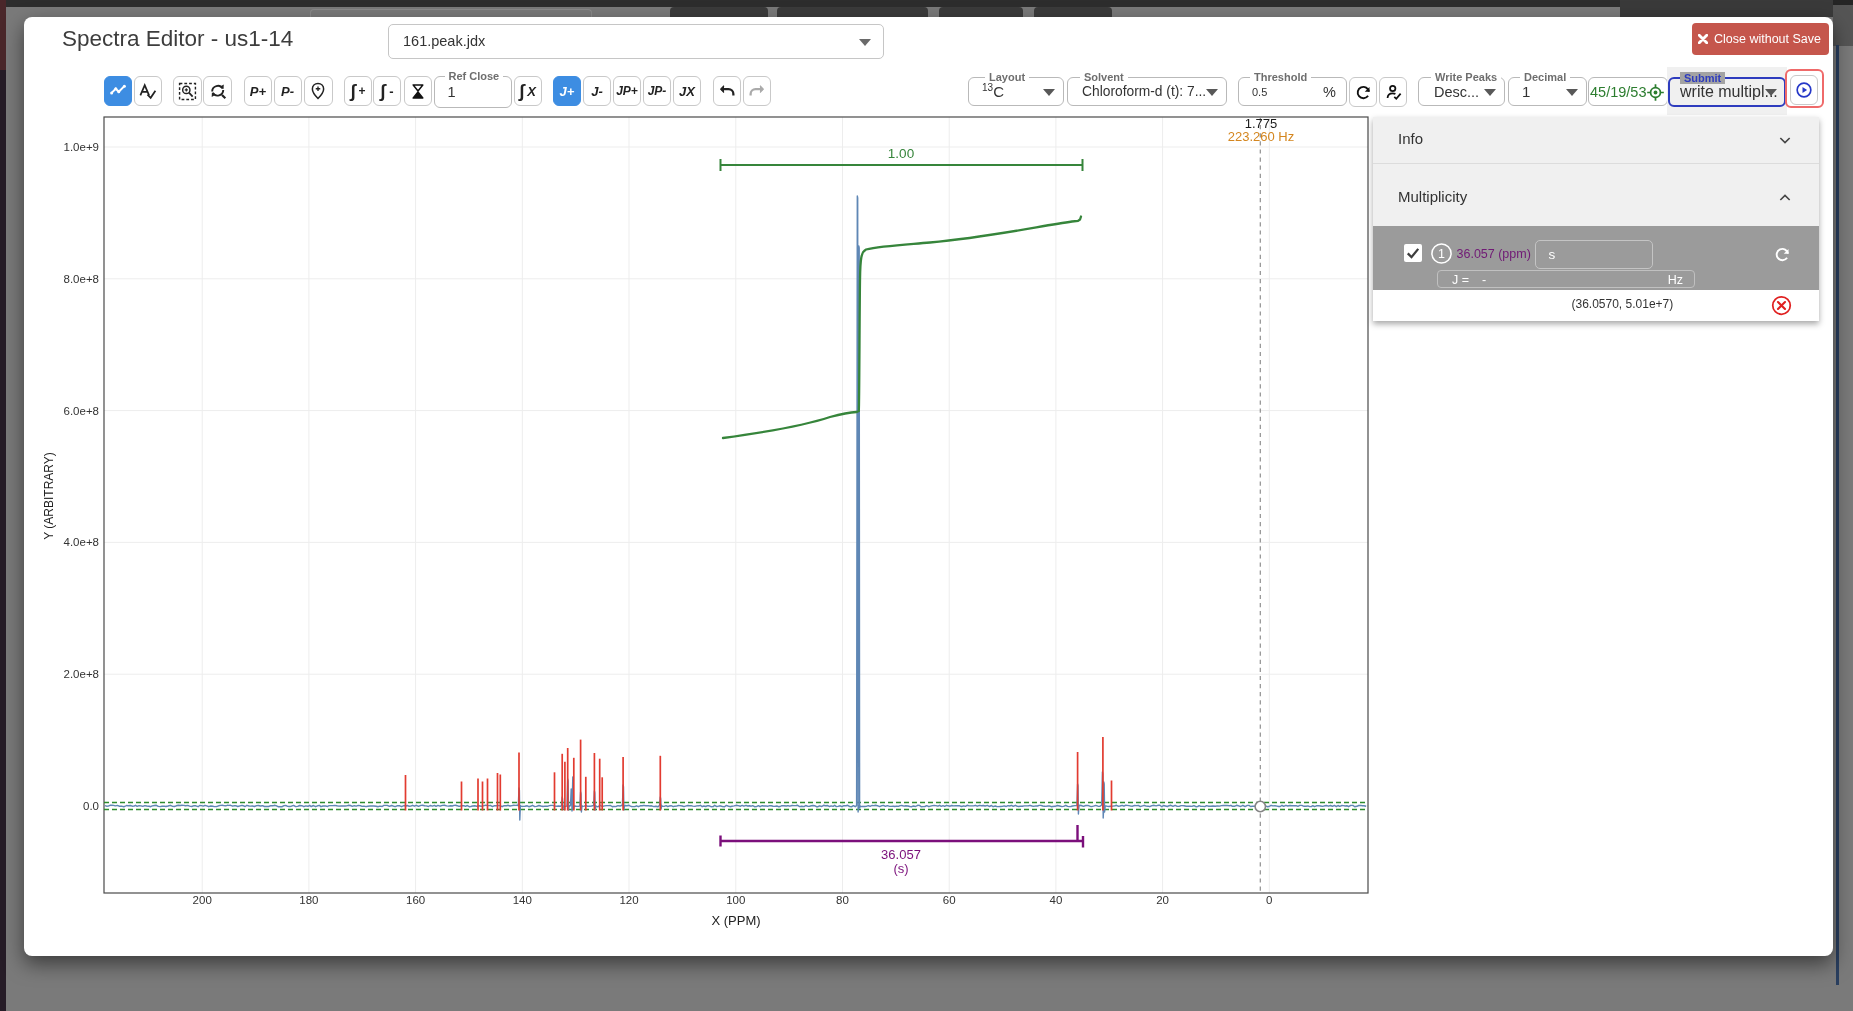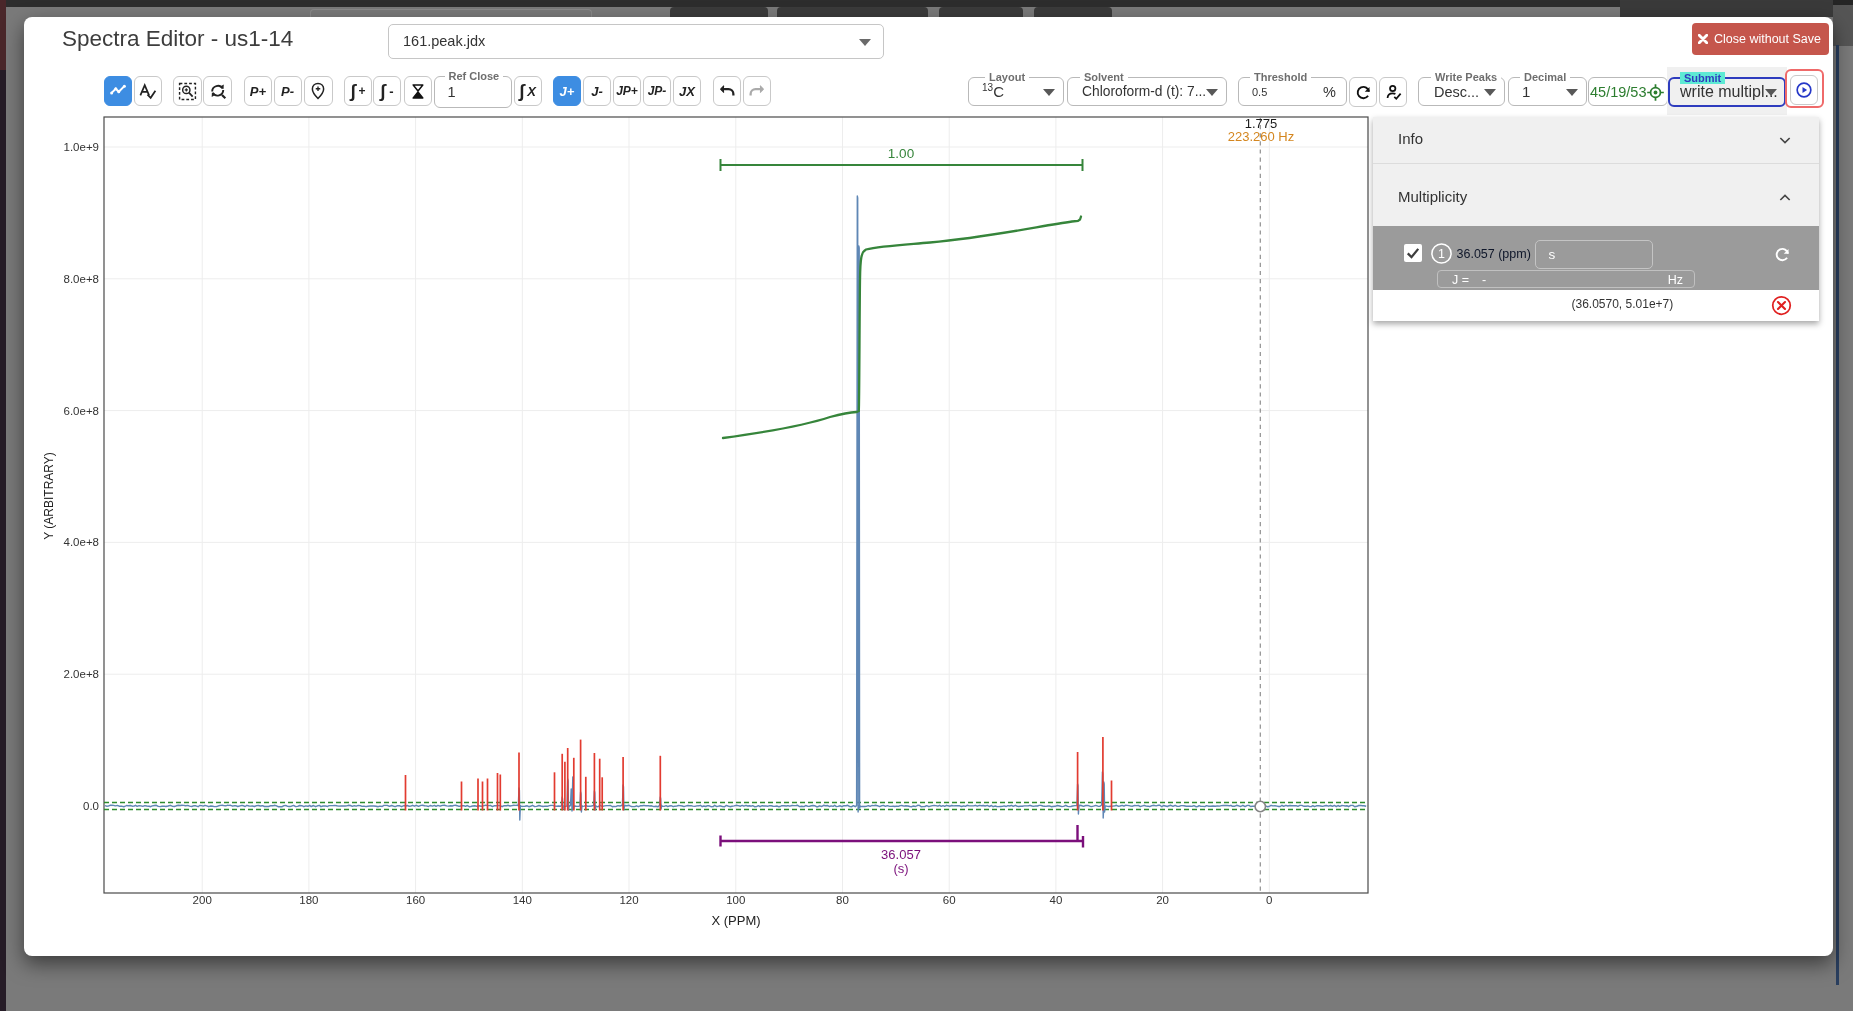--- a/index.html
+++ b/index.html
@@ -168,21 +168,21 @@
 <div class="fset" style="left:1588px;top:77px;width:80px;height:29px">
   <span style="position:absolute;left:1px;top:0;bottom:0;display:flex;align-items:center;font-size:14.5px;color:#2c7d2f">45/19/53</span>
   <svg width="19" height="19" viewBox="0 0 24 24" style="position:absolute;right:2px;top:5px">
    <circle cx="12" cy="12" r="6.2" fill="none" stroke="#2c7d2f" stroke-width="2.2"></circle>
    <circle cx="12" cy="12" r="2.4" fill="#2c7d2f"></circle>
    <path d="M12 1.5 v4 M12 18.5 v4 M1.5 12 h4 M18.5 12 h4" stroke="#2c7d2f" stroke-width="2.2"></path>
   </svg>
 </div>
 <div class="abs" style="left:1667px;top:67px;width:120px;height:48px;background:#f0f0f0"></div>
 <div class="fset" style="left:1668px;top:77px;width:118px;height:30px;border:2px solid #2e3cbe;background:#f0f0f0">
-  <span class="flab" style="left:10px;color:#2e3cbe;background:#5eead4">Submit</span>
+  <span class="flab" style="left:10px;color:#2e3cbe;background:#a3a3a3">Submit</span>
   <span class="fval" style="left:10px;font-size:16px">write multipl...</span>
   <span class="caret" style="right:7px"></span>
 </div>
 <div class="abs" style="left:1784.5px;top:69px;width:39px;height:39px;border:2px solid #ef6a6a;border-radius:6px;box-sizing:border-box;background:#fff"></div>
 <div class="tb" style="left:1789.5px;top:75px;width:28px">
   <svg width="20" height="20" viewBox="0 0 24 24">
       <circle cx="12" cy="12" r="8.2" fill="none" stroke="#2638c8" stroke-width="2"></circle>
       <path d="M10.2 8.5 L15.7 12 L10.2 15.5 Z" fill="#2638c8"></path>
     </svg>
 </div>
@@ -289,21 +289,21 @@
 <div class="abs" style="left:1372.5px;top:225.5px;width:446.5px;height:64.5px;background:#9b9b9b">
   <div style="position:absolute;left:31.5px;top:18.5px;width:18px;height:18px;background:#fff;border-radius:2px">
     <svg width="18" height="18" viewBox="0 0 24 24">
         <path d="M5 12.5 L10 17.5 L19 6.5" fill="none" stroke="#3d3d3d" stroke-width="3"></path>
       </svg>
   </div>
   <svg width="23" height="23" viewBox="0 0 24 24" style="position:absolute;left:57px;top:16px">
       <circle cx="12" cy="12" r="10" fill="none" stroke="#fff" stroke-width="1.6"></circle>
       <text x="12" y="16.5" font-size="13" fill="#fff" text-anchor="middle" font-family="Liberation Sans">1</text>
     </svg>
-  <span style="position:absolute;left:84px;top:21px;font-size:12.5px;color:#0f172a">36.057 (ppm)</span>
+  <span style="position:absolute;left:84px;top:21px;font-size:12.5px;color:#701a75">36.057 (ppm)</span>
   <div style="position:absolute;left:162px;top:14px;width:118px;height:29px;border:1px solid #c4c4c4;border-radius:5px;box-sizing:border-box">
     <span style="position:absolute;left:13px;top:6px;font-size:13.5px;color:#fff">s</span>
   </div>
   <svg width="19" height="19" viewBox="0 0 24 24" style="position:absolute;right:27px;top:19px">
       <path d="M19 11 a7.2 7.2 0 1 0 -1.2 5.2" fill="none" stroke="#fff" stroke-width="2.4"></path>
       <path d="M19.6 5 v6 h-6 z" fill="#fff"></path>
     </svg>
   <div style="position:absolute;left:64.5px;top:44.5px;width:258px;height:18px;border:1px solid #c0c0c0;border-radius:4px;box-sizing:border-box;font-size:12.5px;color:#fff">
     <span style="position:absolute;left:14px;top:2px">J =</span>
     <span style="position:absolute;left:44px;top:2px">-</span>

